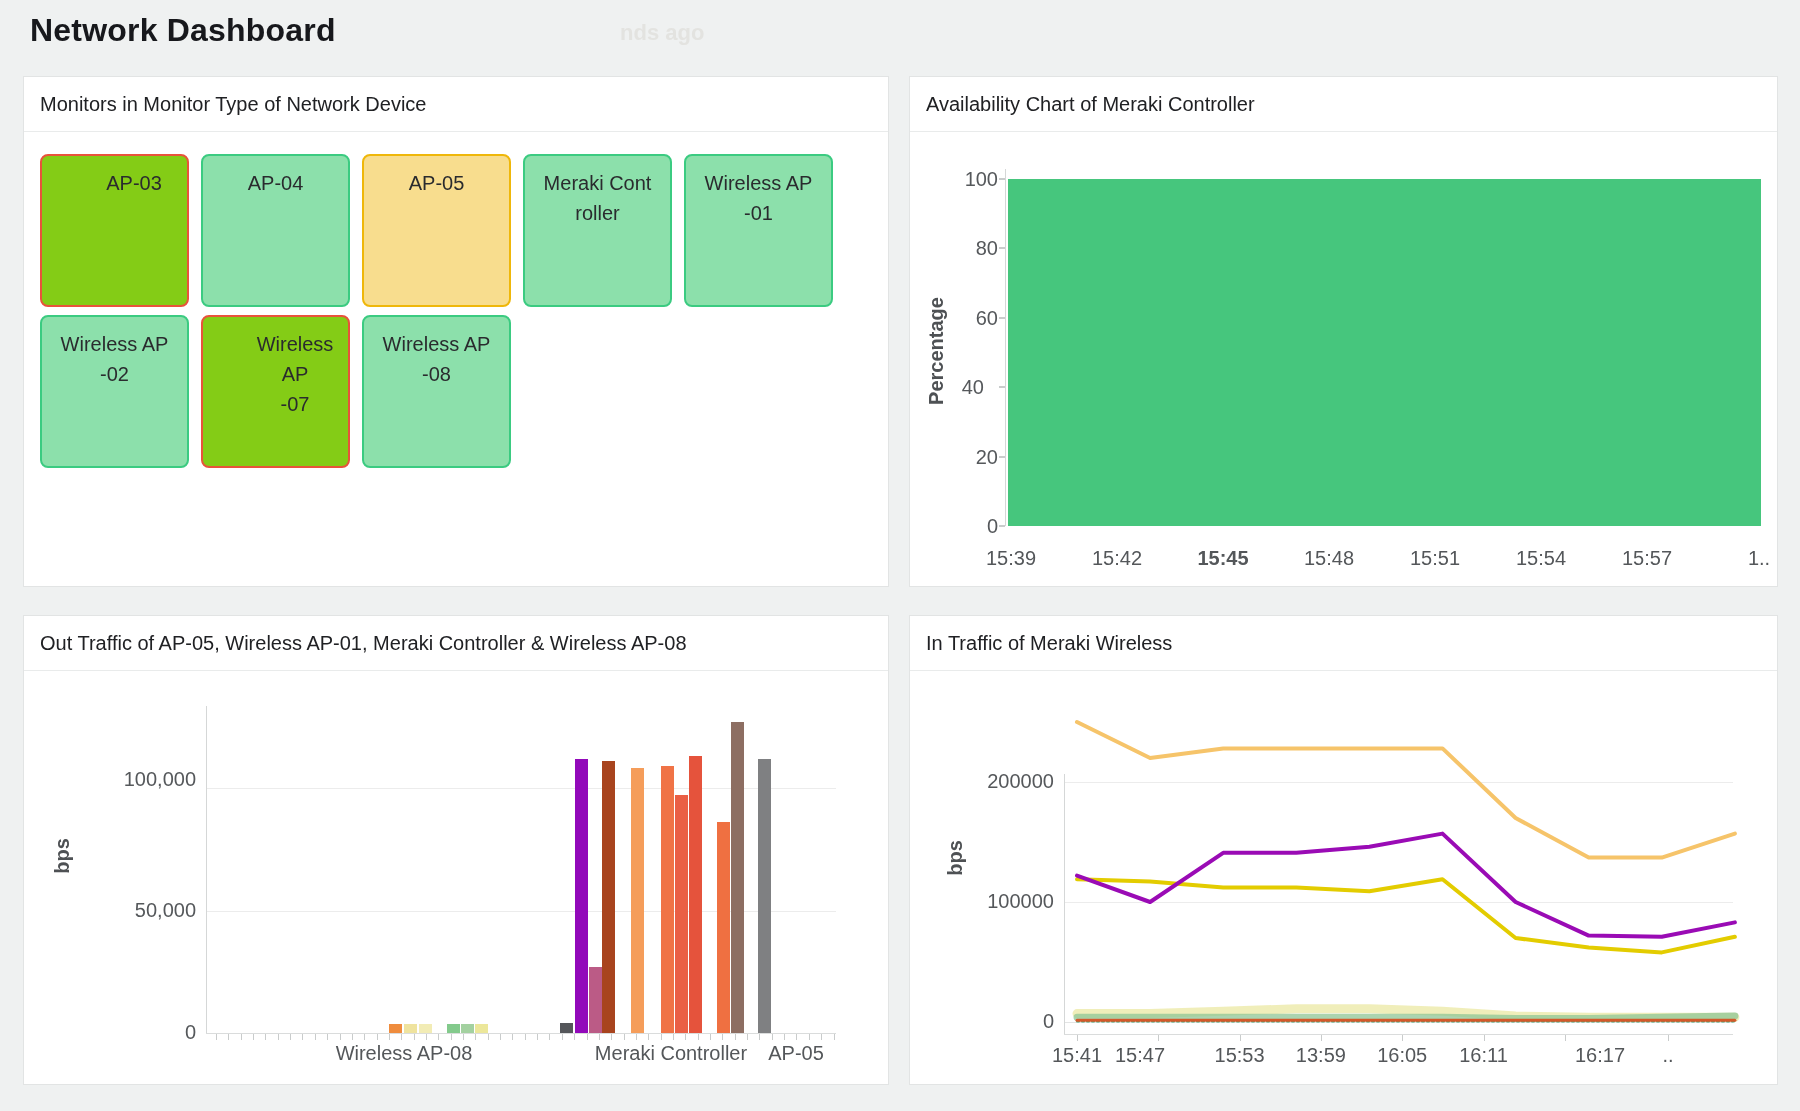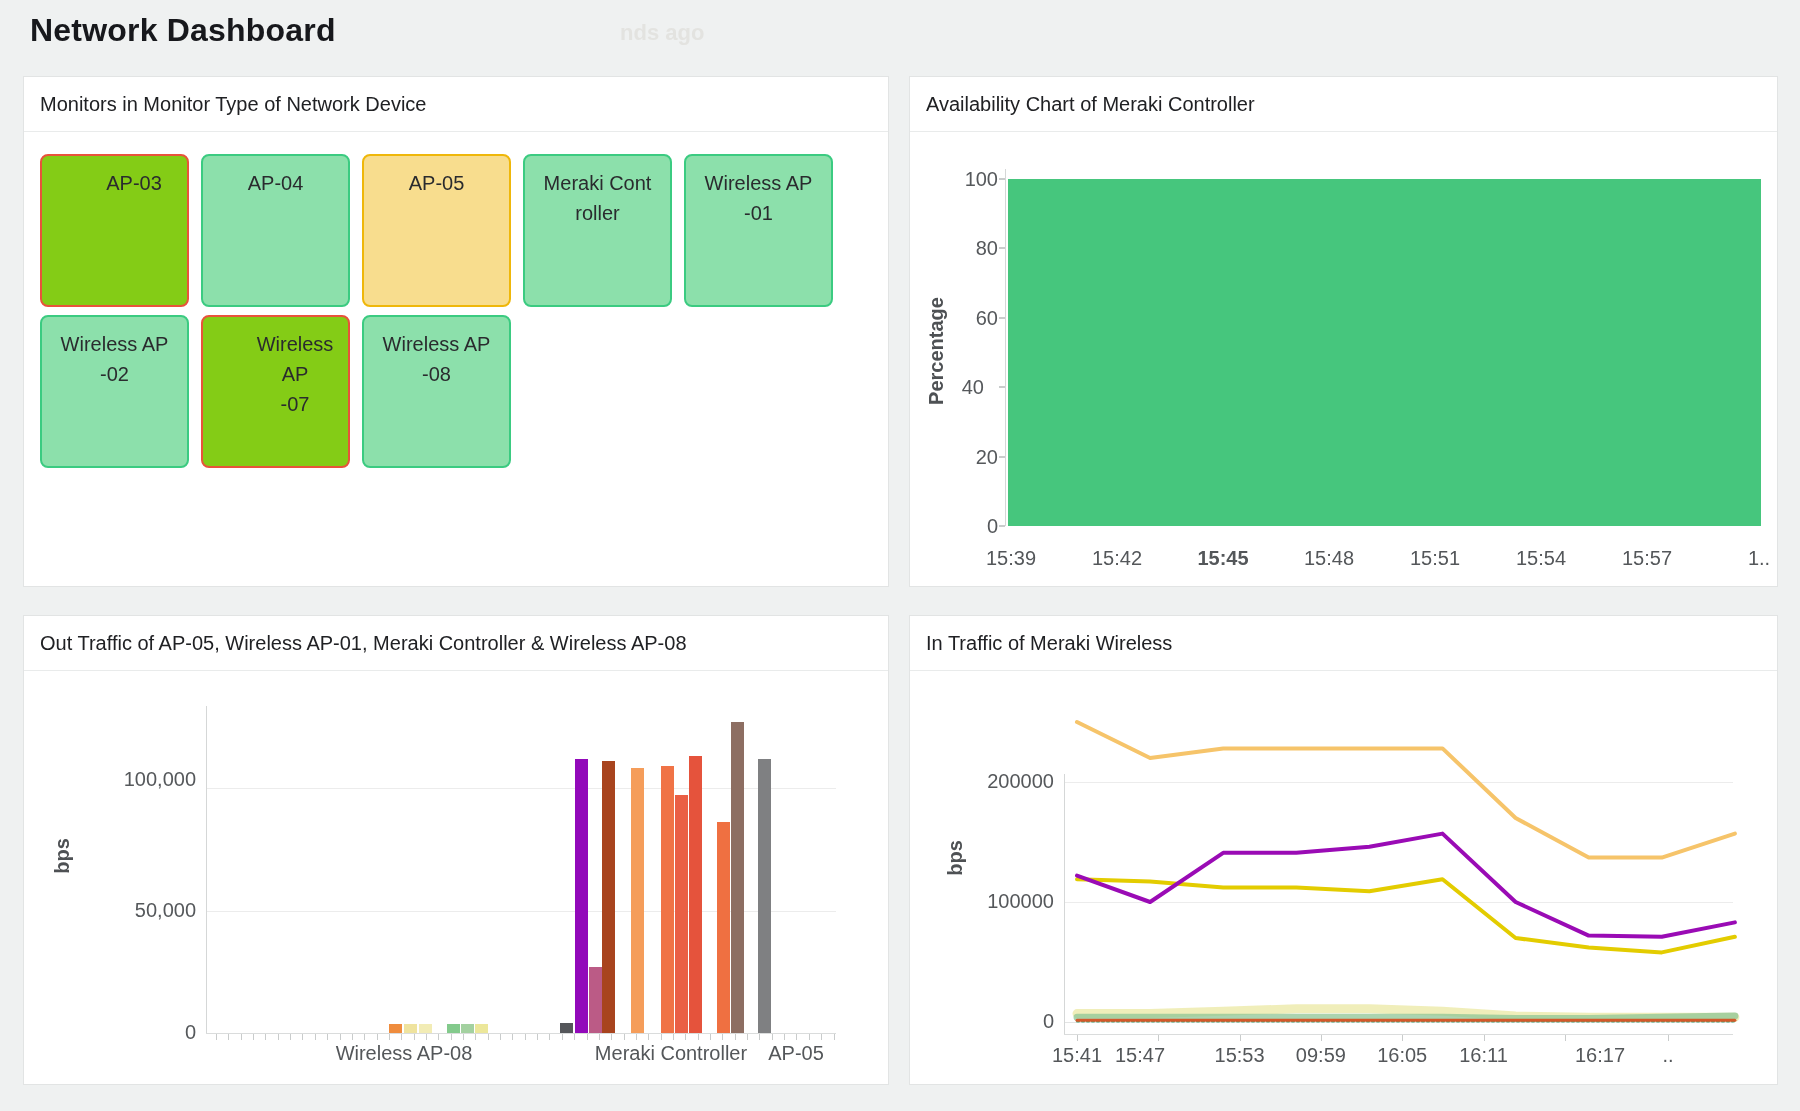--- a/index.html
+++ b/index.html
@@ -239,21 +239,21 @@
       <div class="tick-label" style="left: 144px; top: 165px;">200000</div>
       <div class="axis-line-v" style="left: 154px; top: 158px; height: 260px;"></div>
       <div class="axis-line-h" style="left: 154px; top: 418px; width: 669px;"></div>
       <div class="axis-title" style="left: 45px; top: 242px;">bps</div>
       <div class="x-label" style="left: 167px; top: 428px;">15:41</div>
       <div class="tick" style="left: 167px; top: 419px; width: 1px; height: 6px;"></div>
       <div class="x-label" style="left: 230px; top: 428px;">15:47</div>
       <div class="tick" style="left: 248.3px; top: 419px; width: 1px; height: 6px;"></div>
       <div class="x-label" style="left: 329.6px; top: 428px;">15:53</div>
       <div class="tick" style="left: 329.6px; top: 419px; width: 1px; height: 6px;"></div>
-      <div class="x-label" style="left: 410.9px; top: 428px;">09:59</div>
+      <div class="x-label" style="left: 410.9px; top: 428px;">13:59</div>
       <div class="tick" style="left: 410.9px; top: 419px; width: 1px; height: 6px;"></div>
       <div class="x-label" style="left: 492.2px; top: 428px;">16:05</div>
       <div class="tick" style="left: 492.2px; top: 419px; width: 1px; height: 6px;"></div>
       <div class="x-label" style="left: 573.5px; top: 428px;">16:11</div>
       <div class="tick" style="left: 573.5px; top: 419px; width: 1px; height: 6px;"></div>
       <div class="x-label" style="left: 690px; top: 428px;">16:17</div>
       <div class="tick" style="left: 654.8px; top: 419px; width: 1px; height: 6px;"></div>
       <div class="x-label" style="left: 758px; top: 428px;">..</div>
       <div class="tick" style="left: 758px; top: 419px; width: 1px; height: 6px;"></div>
       <svg width="867" height="468" class="line-layer">

